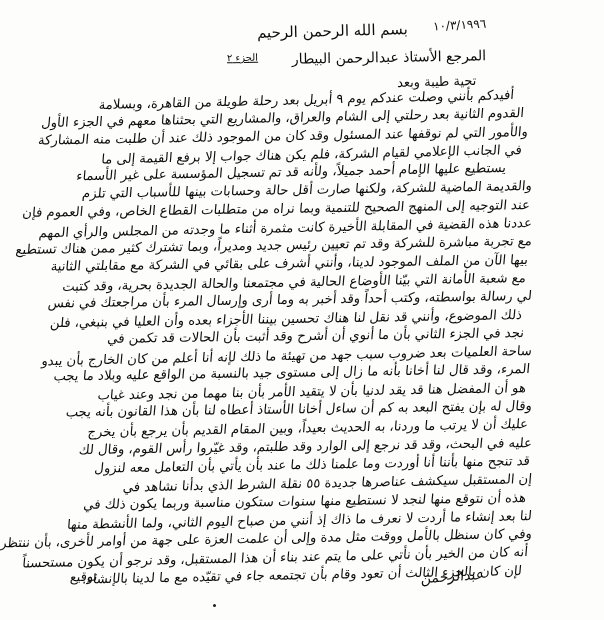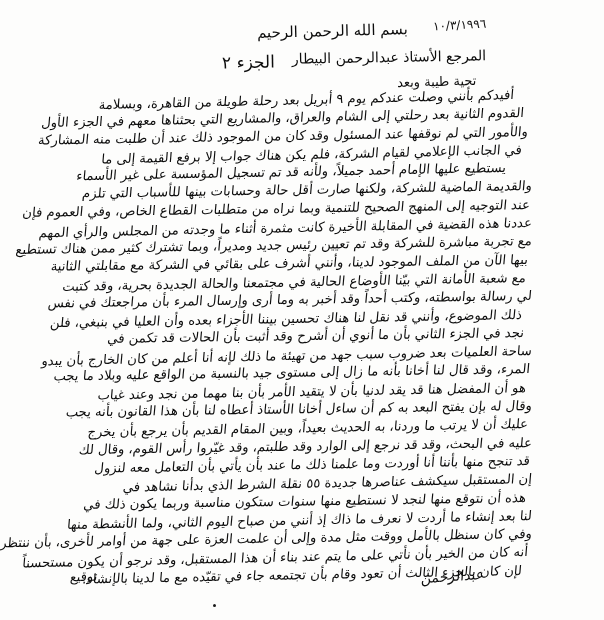--- a/index.html
+++ b/index.html
@@ -50,23 +50,24 @@
     color: #111;
   }
   .title-row {
     top: 49px;
     right: 118px;
     font-size: 14px;
     transform: rotate(-1deg);
   }
   .part-no {
     top: 52px;
-    right: 329px;
-    font-size: 17px;
+    right: 346px;
+    font-size: 10px;
     transform: rotate(-1deg);
+    text-decoration: underline;
   }
   .salutation {
     top: 74px;
     right: 128px;
     font-size: 13px;
     transform: rotate(-1.5deg);
   }
 
   .body-block {
     position: absolute;

